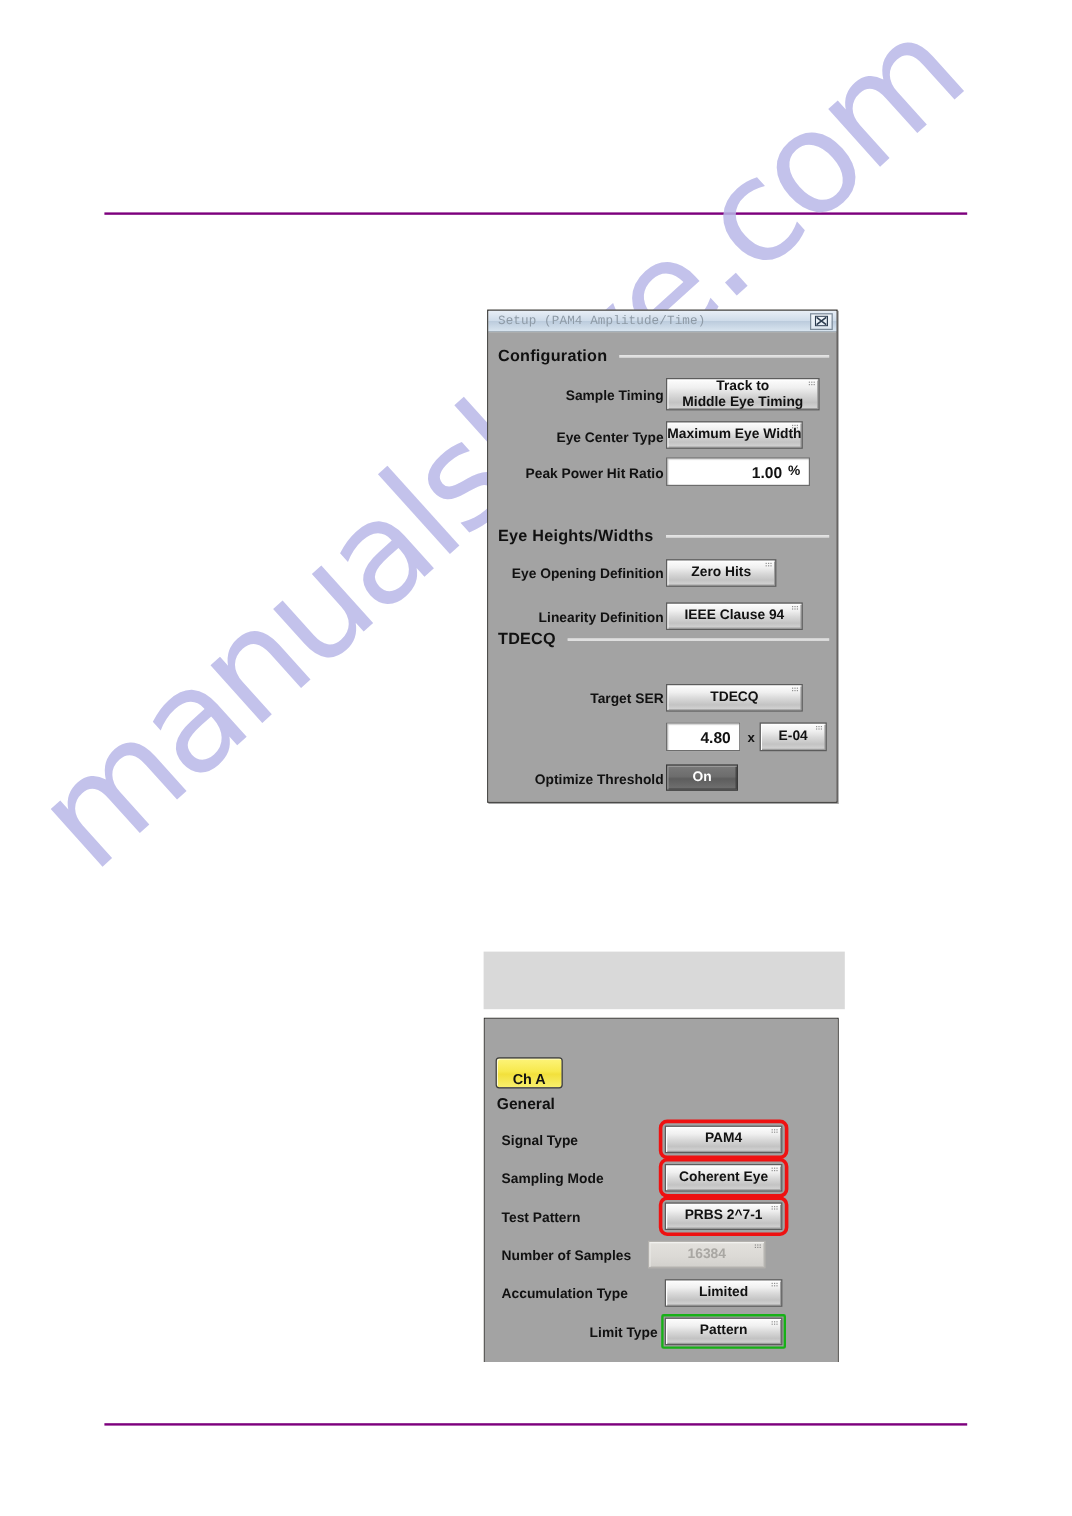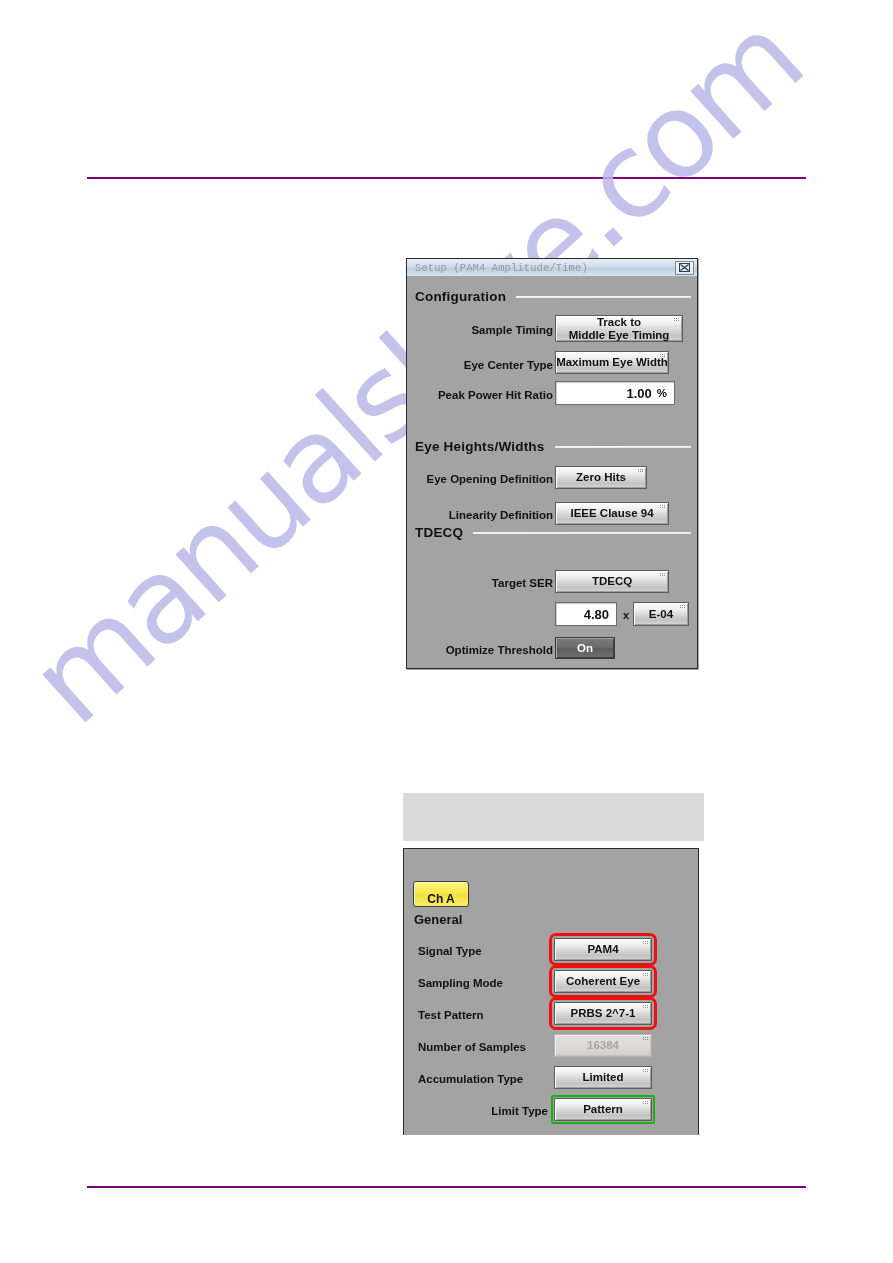--- a/index.html
+++ b/index.html
@@ -413,21 +413,21 @@
       <div class="hl red" style="left:145px; top:116px; width:108px; height:33px;"></div>
 
       <div class="row-label" style="left:14px; top:160px; width:130px; text-align:left;">Test Pattern</div>
       <div class="btn3d" style="left:150px; top:153px; width:98px; height:23px;">
         <span class="grip"><i></i><i></i><i></i><i></i><i></i><i></i></span>
         <span>PRBS 2^7-1</span>
       </div>
       <div class="hl red" style="left:145px; top:148px; width:108px; height:33px;"></div>
 
       <div class="row-label" style="left:14px; top:192px; width:130px; text-align:left;">Number of Samples</div>
-      <div class="btn3d disabled" style="left:150px; top:185px; width:98px; height:23px;">
+      <div class="btn3d disabled" style="left:136px; top:185px; width:98px; height:23px;">
         <span class="grip"><i></i><i></i><i></i><i></i><i></i><i></i></span>
         <span>16384</span>
       </div>
 
       <div class="row-label" style="left:14px; top:224px; width:130px; text-align:left;">Accumulation Type</div>
       <div class="btn3d" style="left:150px; top:217px; width:98px; height:23px;">
         <span class="grip"><i></i><i></i><i></i><i></i><i></i><i></i></span>
         <span>Limited</span>
       </div>
 

